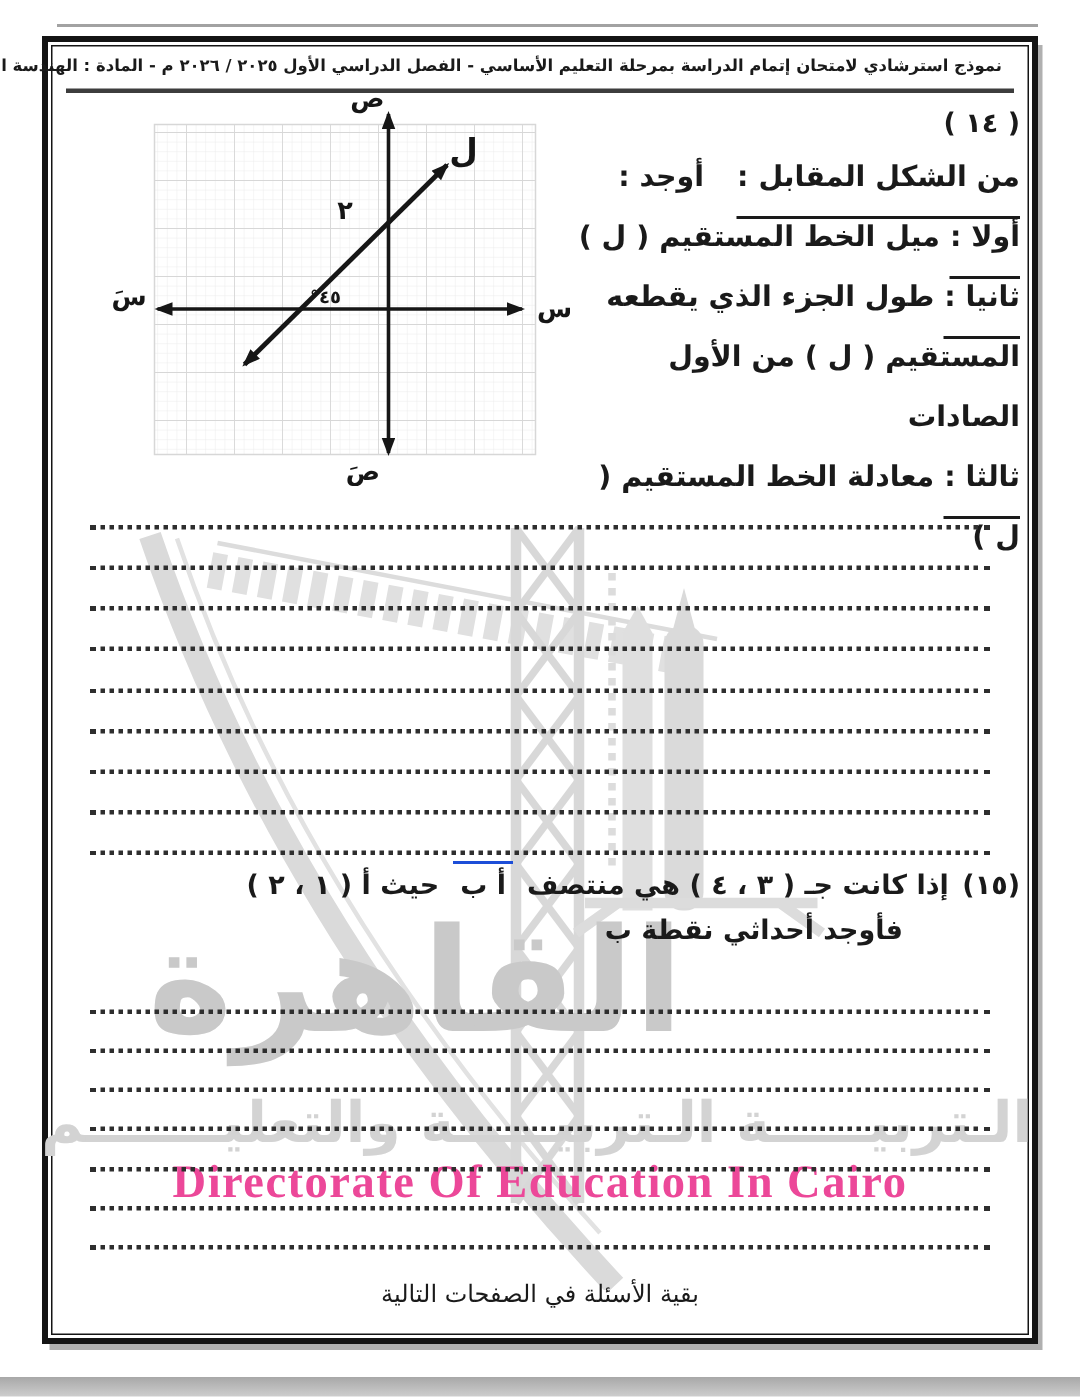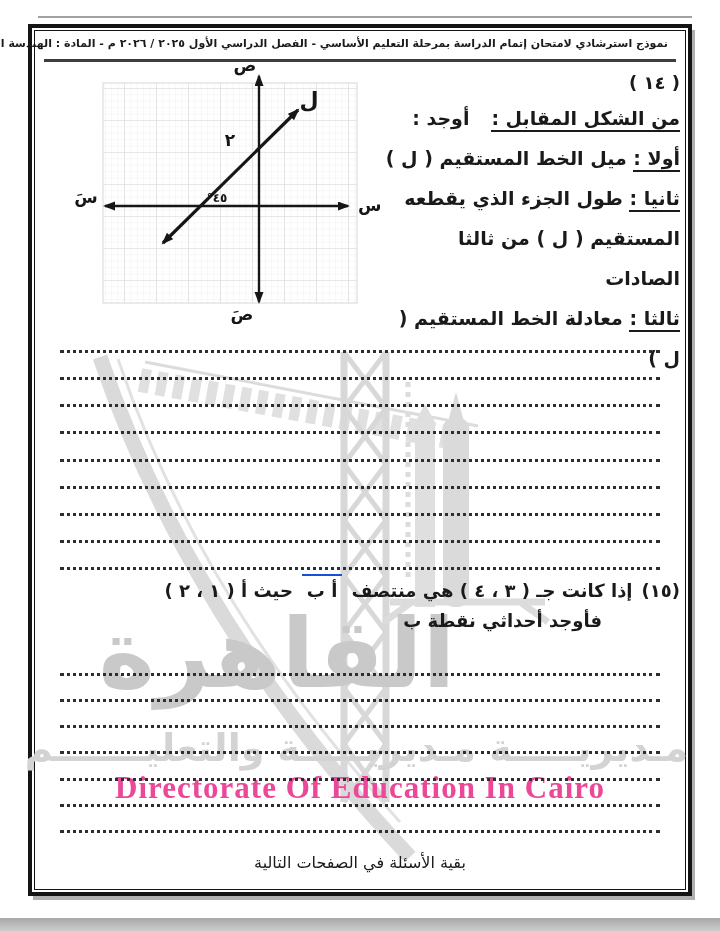--- a/index.html
+++ b/index.html
@@ -37,21 +37,21 @@
     left:12px;right:12px;top:0;height:34px;display:flex;align-items:center;
     direction:rtl;border-bottom:3px solid #3d3d3d;padding:0 8px;box-sizing:border-box;
   }
   .hdr-title{flex:1;font-size:11px;font-weight:bold;white-space:nowrap;text-align:right;}
   .graph{left:28px;top:28px;}
   .q14{
     right:8px;top:40px;width:302px;direction:rtl;text-align:right;
     font-size:19px;font-weight:bold;line-height:40px;
   }
   .q14 .q-num{line-height:30px;font-size:18px;}
-  .u{border-bottom:2px solid #1a1a1a;padding-bottom:1px;}
+  .u{border-bottom:2px solid #1a1a1a;padding-bottom:15px;}
   .gap-s{margin-inline-start:22px;}
   .ans{left:28px;right:28px;display:flex;flex-direction:column;justify-content:space-between;}
   .ans-top{top:322px;height:220px;}
   .ans-bottom{top:645px;height:160px;}
   .dotline{height:0;border-bottom:3px dotted #2e2e2e;}
   .q15{left:10px;right:8px;top:546px;direction:rtl;font-size:18px;font-weight:bold;}
   .q15-l1{display:flex;direction:rtl;align-items:baseline;gap:9px;line-height:30px;flex-wrap:nowrap;}
   .overline{border-top:2px solid #1d4ed8;padding:0 5px;}
   .q15-l2{margin-right:78px;line-height:30px;}
   .footer{left:0;right:0;bottom:20px;text-align:center;font-size:16px;font-weight:normal;direction:rtl;}
@@ -92,21 +92,21 @@
               <line x1="326" y1="404" x2="284" y2="462"></line>
           </g>
         </g>
         <line x1="348" y1="42" x2="348" y2="242" stroke="#dcdcdc" stroke-width="5" stroke-dasharray="5 5"></line>
         <polygon points="355,82 365,64 375,82 375,267 355,267" fill="#dfdfdf"></polygon>
         <polygon points="388,82 396,52 404,82" fill="#dadada"></polygon>
         <rect x="383" y="77" width="26" height="190" rx="12" fill="#dadada"></rect>
         <path d="M330,262 h155 M352,262 l-28,20 M460,262 l28,20" fill="none" stroke="#dcdcdc" stroke-width="7"></path>
       </svg>
       <div class="wm-city">القاهرة</div>
-      <div class="wm-ar">مـديريـــــة مـديريـــــة والتعليـــــــم</div>
+      <div class="wm-ar">الـتربيـــــة الـتربيـــــة والتعليـــــــم</div>
       <div class="wm-en">Directorate Of Education In Cairo</div>
     </div>
 
     <div class="header layer">
       <div class="hdr-title">نموذج استرشادي لامتحان إتمام الدراسة بمرحلة التعليم الأساسي - الفصل الدراسي الأول ٢٠٢٥ / ٢٠٢٦ م - المادة : الهندسة التحليلية و حساب المثلثات</div>
 
     </div>
 
     <svg class="graph layer" width="320" height="268" viewBox="0 0 320 268">
       <defs>
@@ -142,21 +142,21 @@
         <span class="u">من الشكل المقابل :</span><span class="gap-s">أوجد :</span>
       </div>
       <div>
         <span class="u">أولا :</span>
         <span>ميل الخط المستقيم ( ل )</span>
       </div>
       <div>
         <span class="u">ثانيا :</span>
         <span>طول الجزء الذي يقطعه</span>
       </div>
-      <div>المستقيم ( ل ) من ثالثا الصادات</div>
+      <div>المستقيم ( ل ) من الأول الصادات</div>
       <div>
         <span class="u">ثالثا :</span>
         <span>معادلة الخط المستقيم ( ل )</span>
       </div>
     </div>
 
     <div class="ans ans-top layer">
         <div class="dotline"></div>
         <div class="dotline"></div>
         <div class="dotline"></div>

